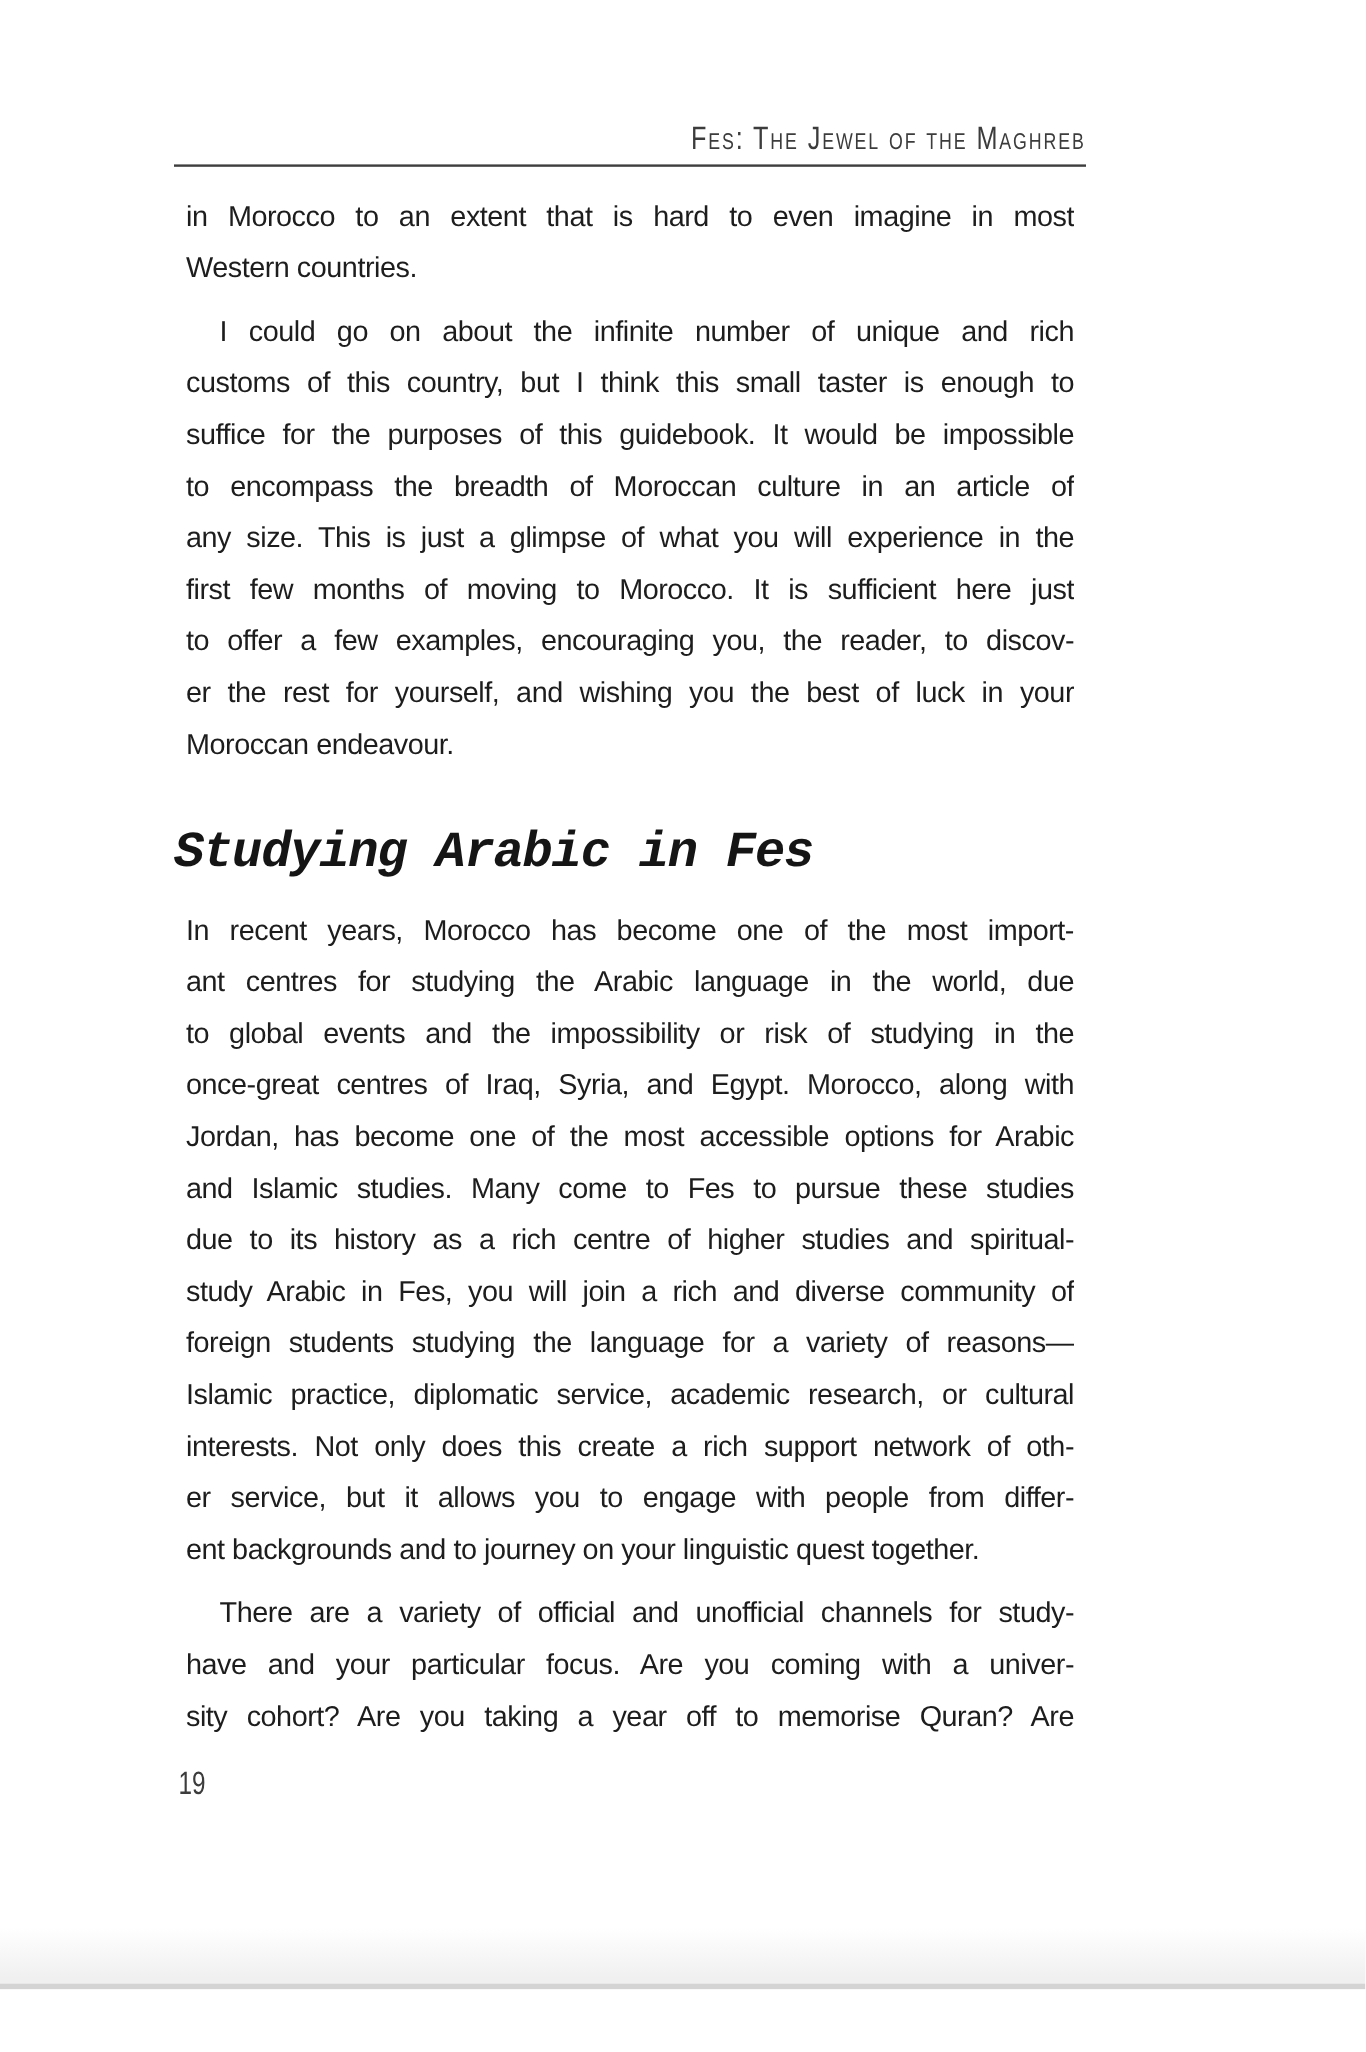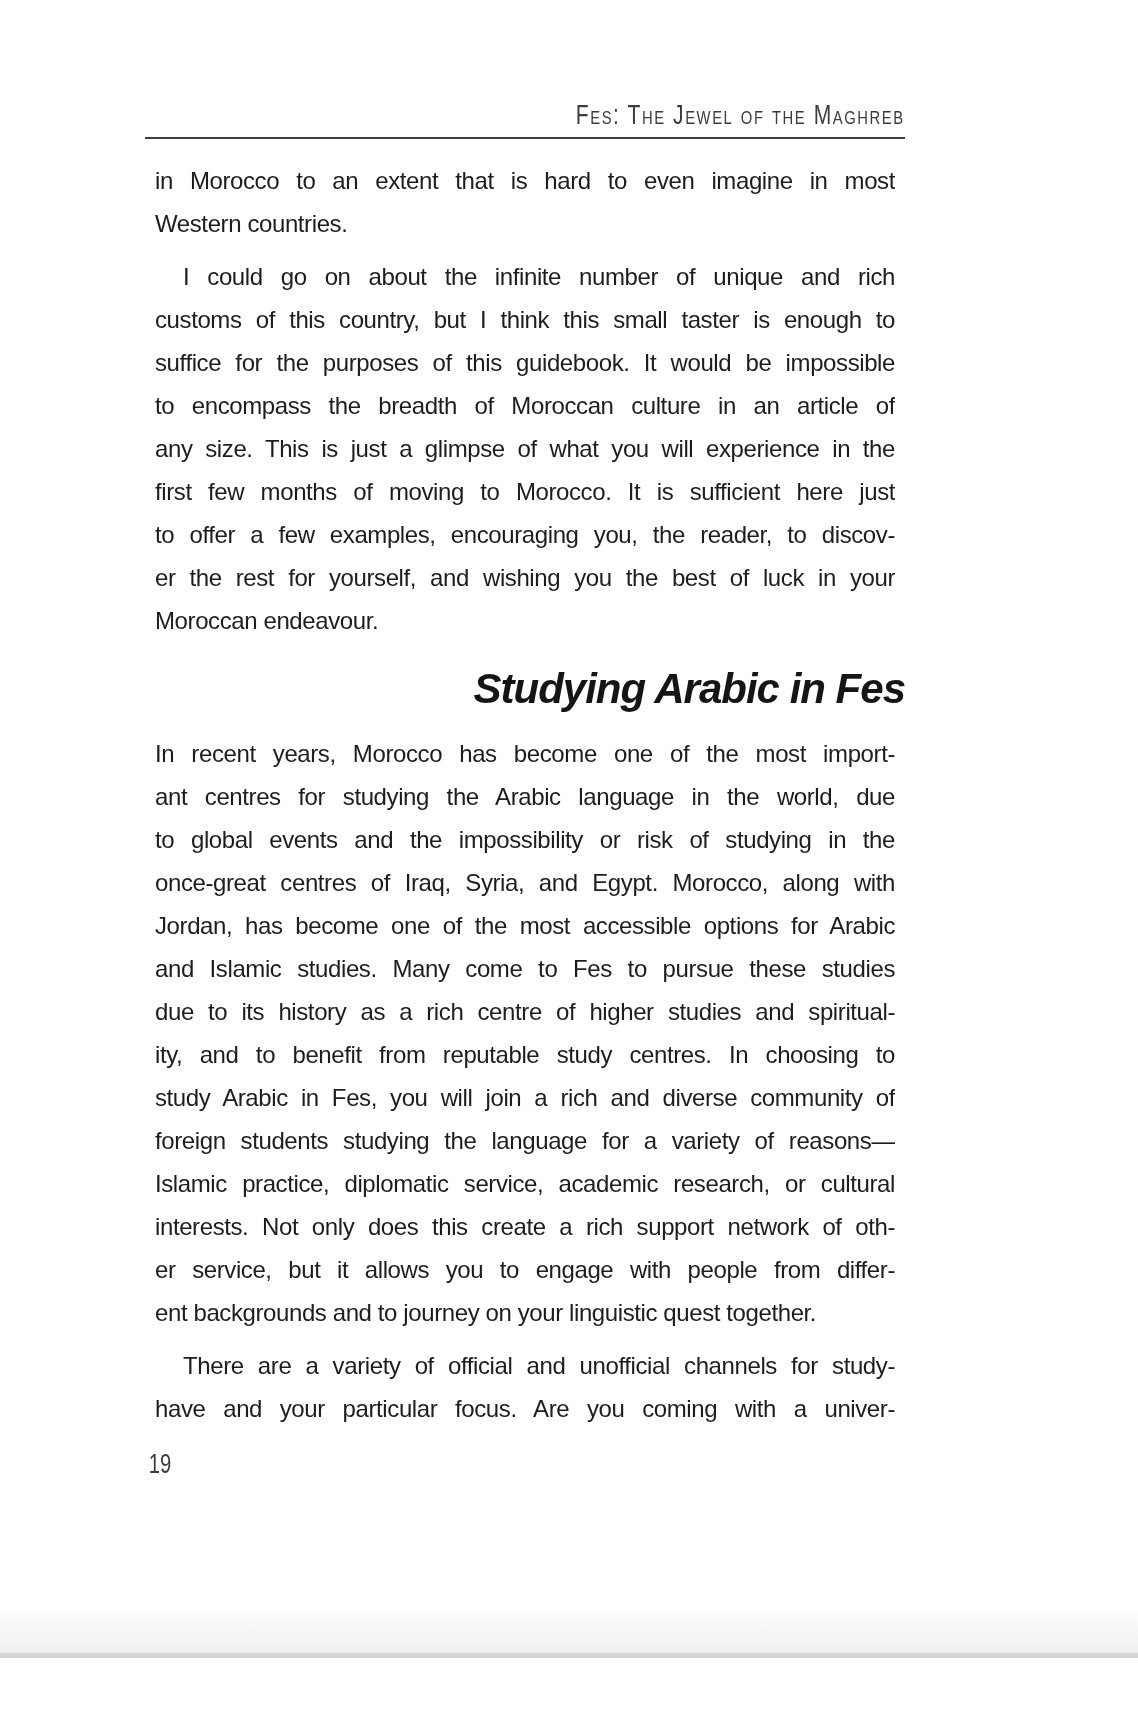--- a/index.html
+++ b/index.html
@@ -48,30 +48,29 @@
   .paragraph { margin: 10px; }
   .line {
     height: 43px;
     overflow: hidden;
     text-align: justify;
     text-align-last: justify;
   }
   .line.no-stretch { text-align-last: left; }
   .line.indent { text-indent: 28px; }
   .section-heading {
-    margin-top: 14px;
+    margin-top: 36px;
     margin-bottom: 10px;
-    font-family: Liberation Sans, sans-serif;
+    font-family: Liberation Mono, monospace;
     font-style: italic;
     font-weight: bold;
     font-size: 42px;
     line-height: 66px;
     letter-spacing: -1px;
     color: #151515;
-    text-align: right;
   }
   .page-number {
     margin-top: 19px;
     text-align: left;
   }
   .page-number .num-text {
     display: inline-block;
     transform: scaleX(0.75);
     font-size: 27px;
     font-weight: 400;
@@ -122,31 +121,31 @@
 
     <div class="body-text" style="margin-top:0;">
         <div class="paragraph">
           <div class="line">In recent years, Morocco has become one of the most import-</div>
           <div class="line">ant centres for studying the Arabic language in the world, due</div>
           <div class="line">to global events and the impossibility or risk of studying in the</div>
           <div class="line">once-great centres of Iraq, Syria, and Egypt. Morocco, along with</div>
           <div class="line">Jordan, has become one of the most accessible options for Arabic</div>
           <div class="line">and Islamic studies. Many come to Fes to pursue these studies</div>
           <div class="line">due to its history as a rich centre of higher studies and spiritual-</div>
-          <div class="line">ity, and to benefit from reputable study centres. In choosing to</div>
           <div class="line">study Arabic in Fes, you will join a rich and diverse community of</div>
           <div class="line">foreign students studying the language for a variety of reasons—</div>
           <div class="line">Islamic practice, diplomatic service, academic research, or cultural</div>
           <div class="line">interests. Not only does this create a rich support network of oth-</div>
           <div class="line">er service, but it allows you to engage with people from differ-</div>
           <div class="line no-stretch">ent backgrounds and to journey on your linguistic quest together.</div>
         </div>
         <div class="paragraph">
           <div class="line indent">There are a variety of official and unofficial channels for study-</div>
           <div class="line">have and your particular focus. Are you coming with a univer-</div>
+          <div class="line">sity cohort? Are you taking a year off to memorise Quran? Are</div>
         </div>
       </div>
 
     <div class="page-number">
       <span class="num-text">19</span>
     </div>
 
   </div>
 
   <div class="bottom-shade"></div>

